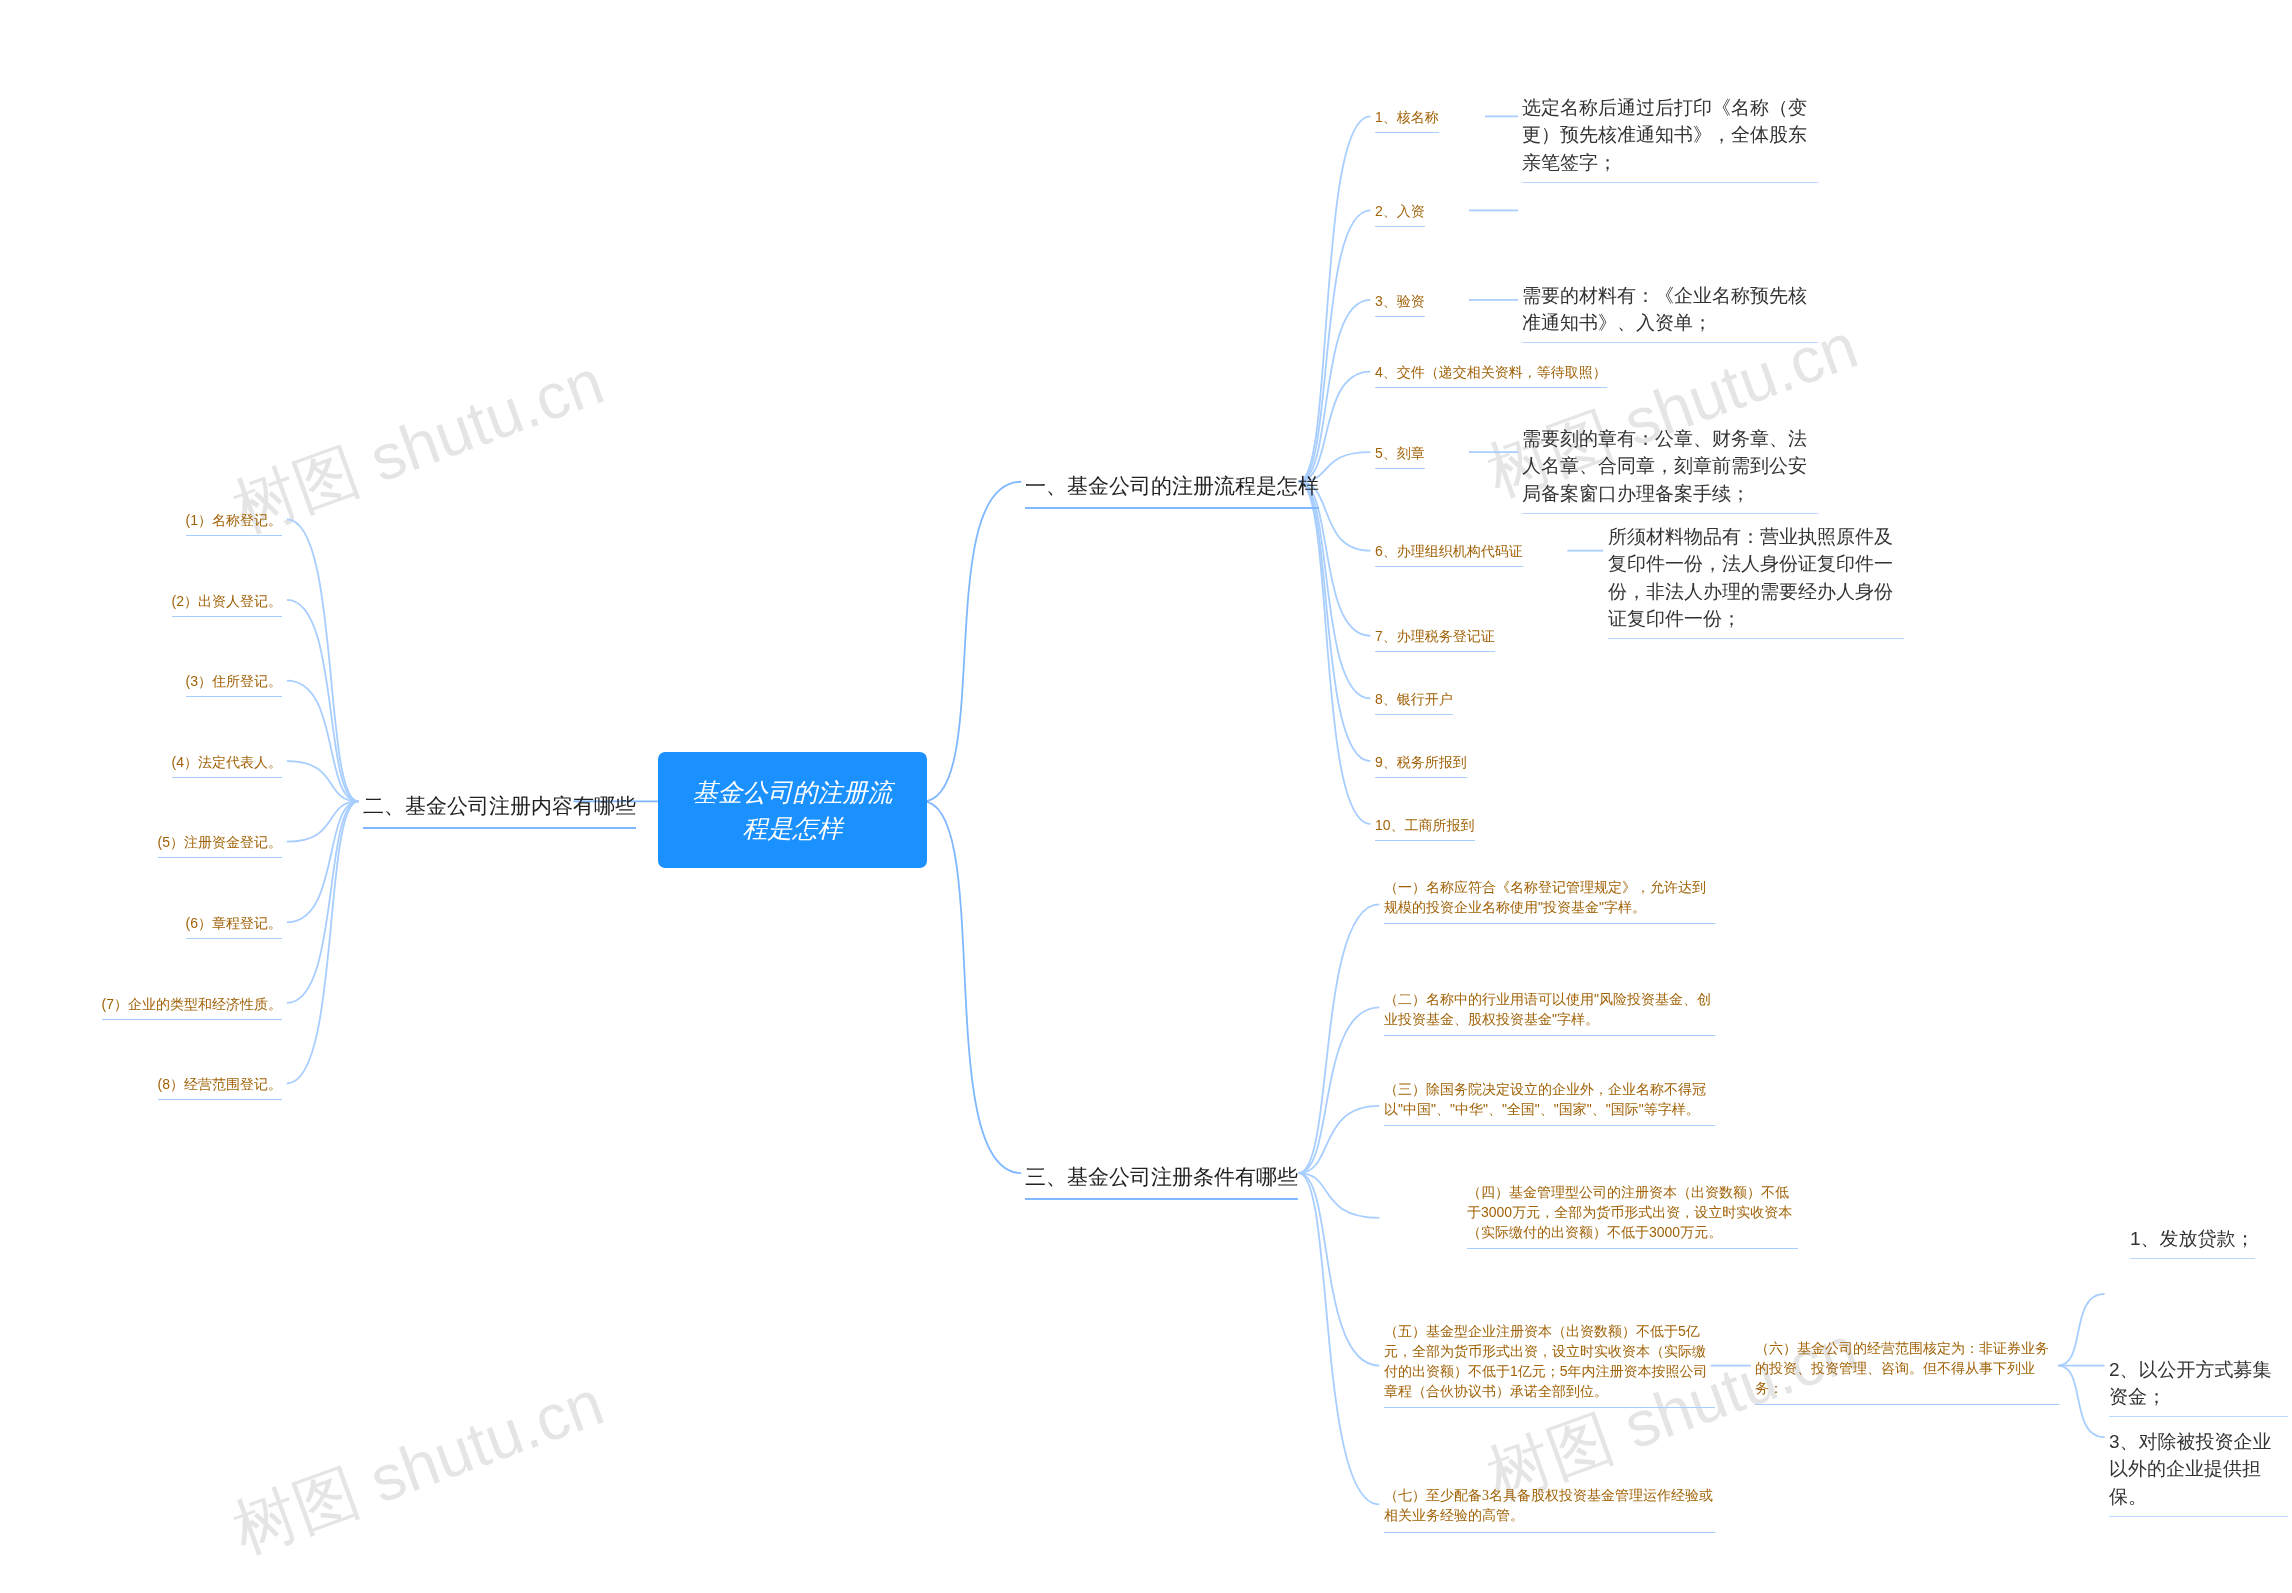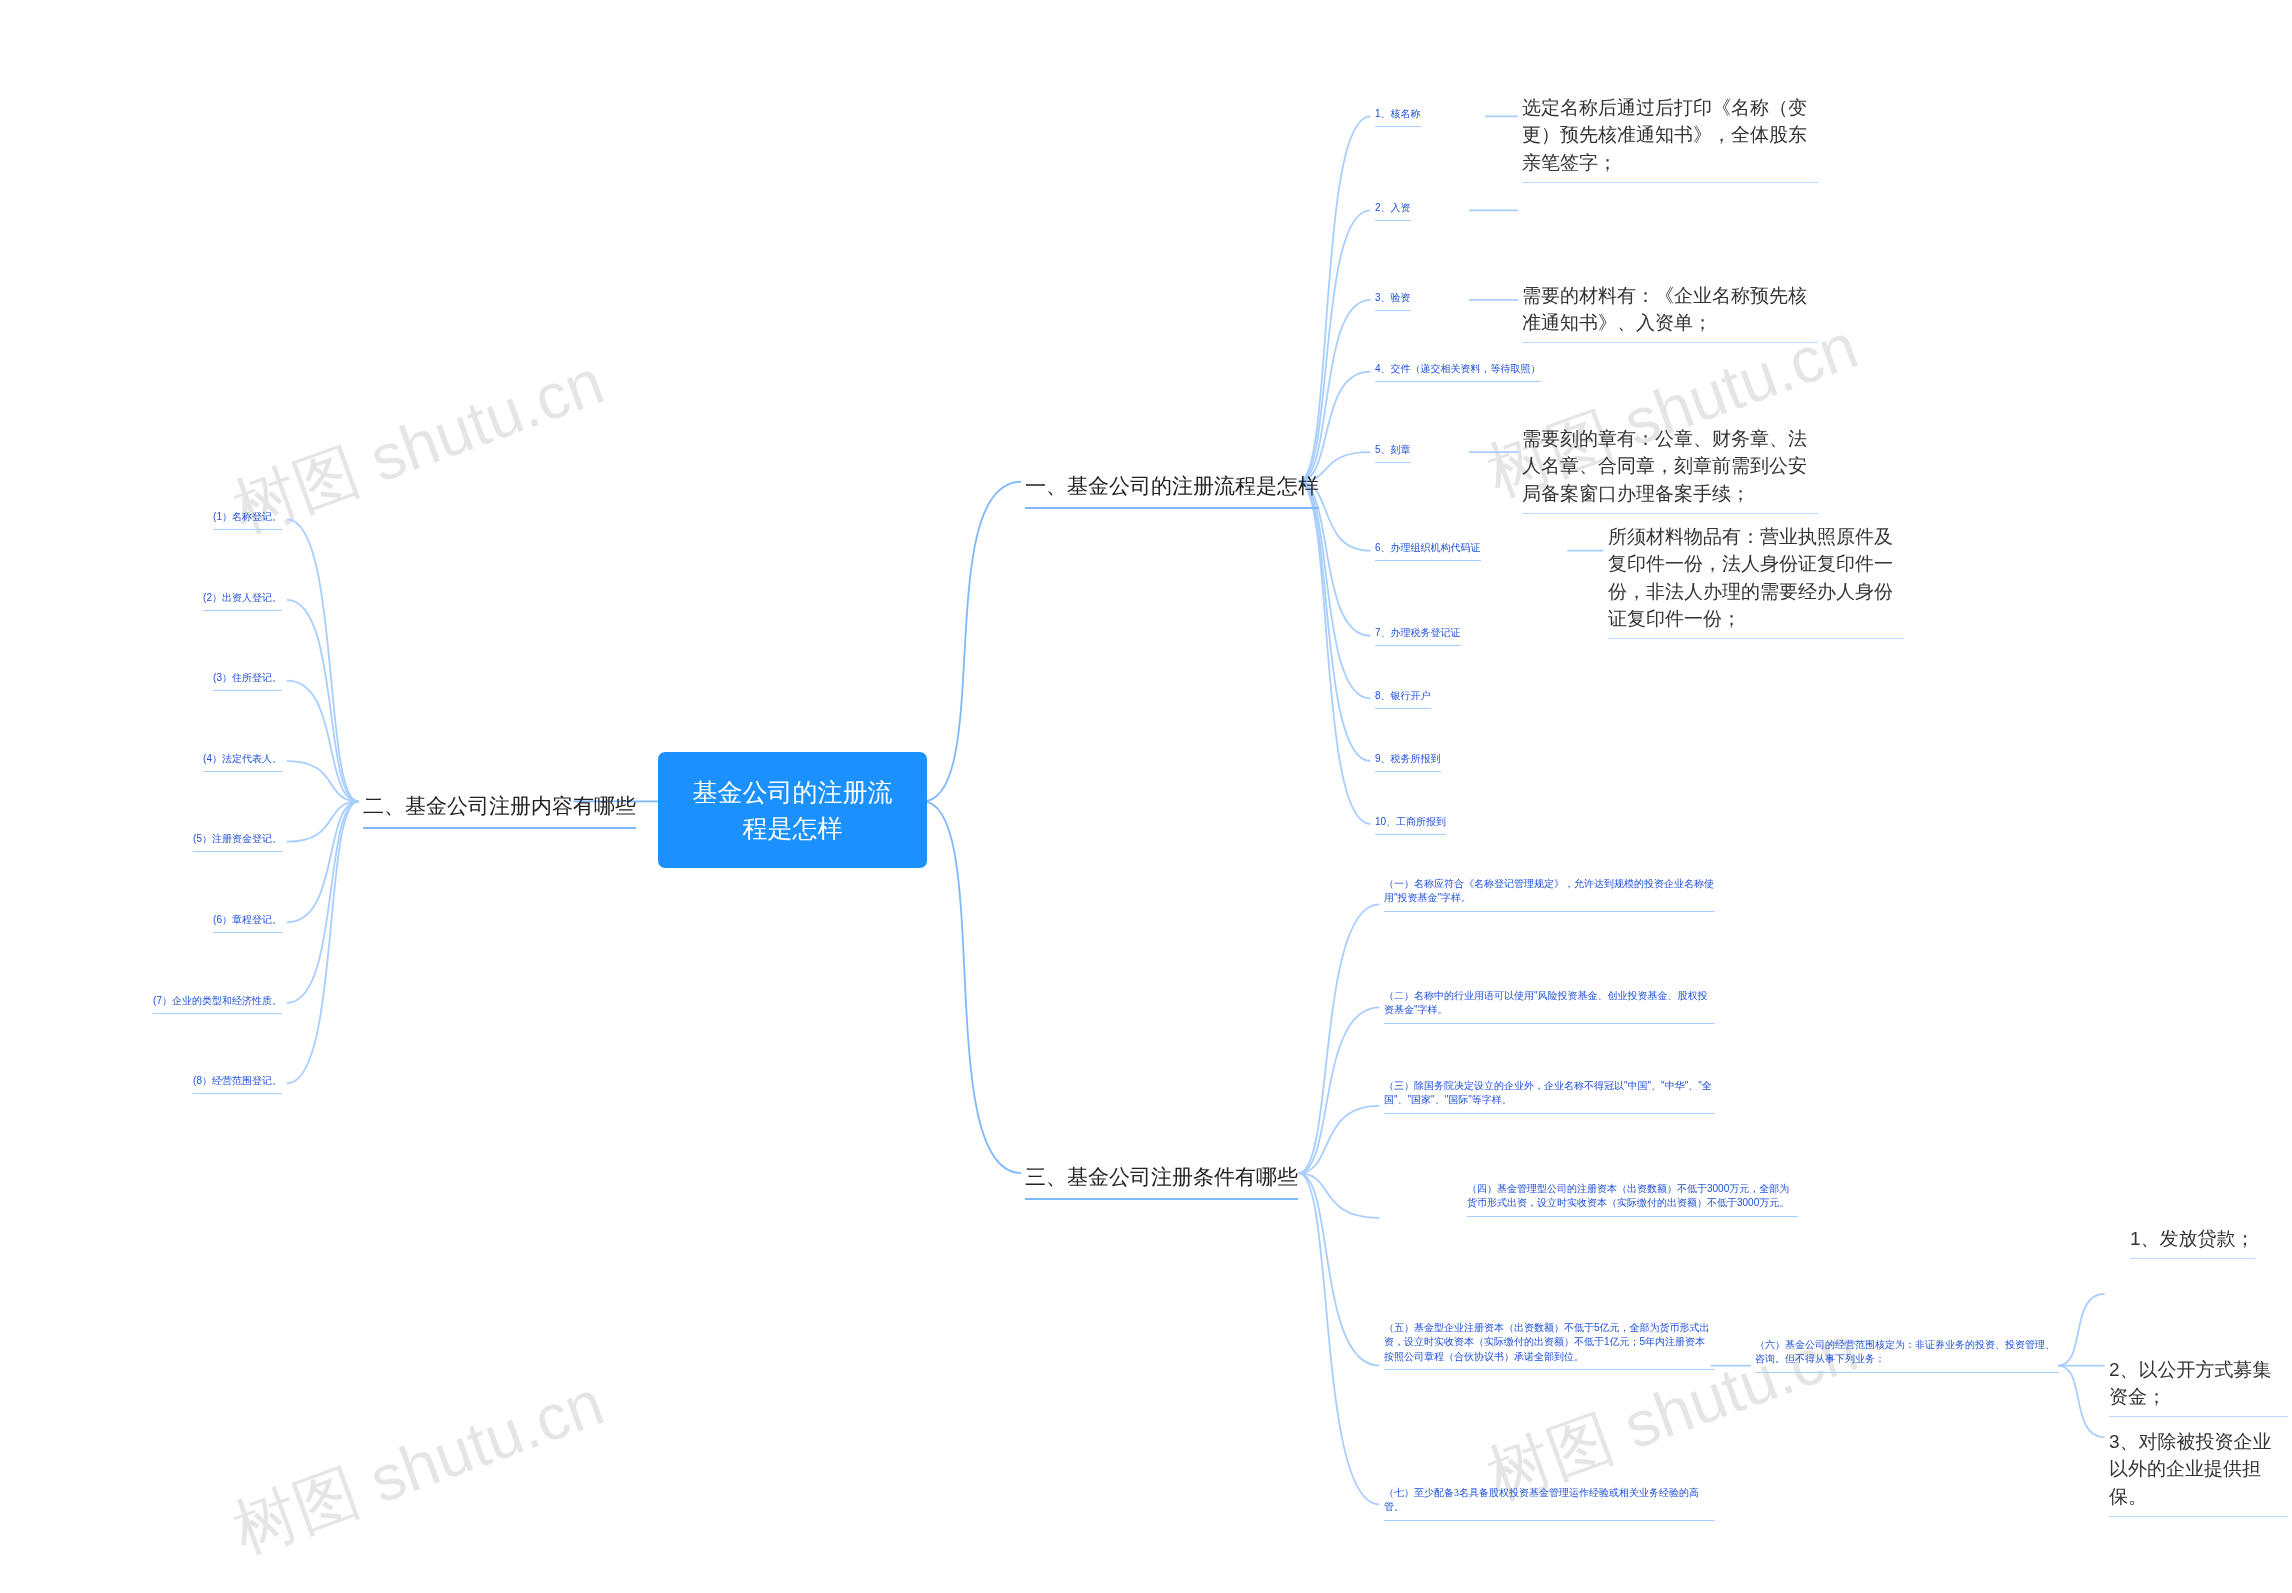--- a/index.html
+++ b/index.html
@@ -30,32 +30,33 @@
   }
   .root {
     background: #1a91ff;
     color: #fff;
     font-size: 25px;
     font-weight: 500;
     padding: 21.5px 30px;
     border-radius: 7.2px;
     text-align: center;
     width: 269px;
+    font-style: italic;
   }
   .branch {
     font-size: 21px;
     font-weight: 500;
     color: #222;
     padding: 5.4px 0;
     border-bottom: 2.2px solid #7fb8ff;
   }
   .branch.left { text-align: right; }
   .leaf {
-    font-size: 10px;
-    color: #1d4ed8;
+    font-size: 14px;
+    color: #a16207;
     padding: 3.6px 0 5.4px;
     border-bottom: 1.8px solid #a8ceff;
     max-width: 304px;
   }
   .leaf.wide { max-width: 331px; }
   .leaf.narrow { max-width: 269px; }
   .leaf.left { text-align: right; }
   .subleaf {
     font-size: 19px;
     color: #333;

